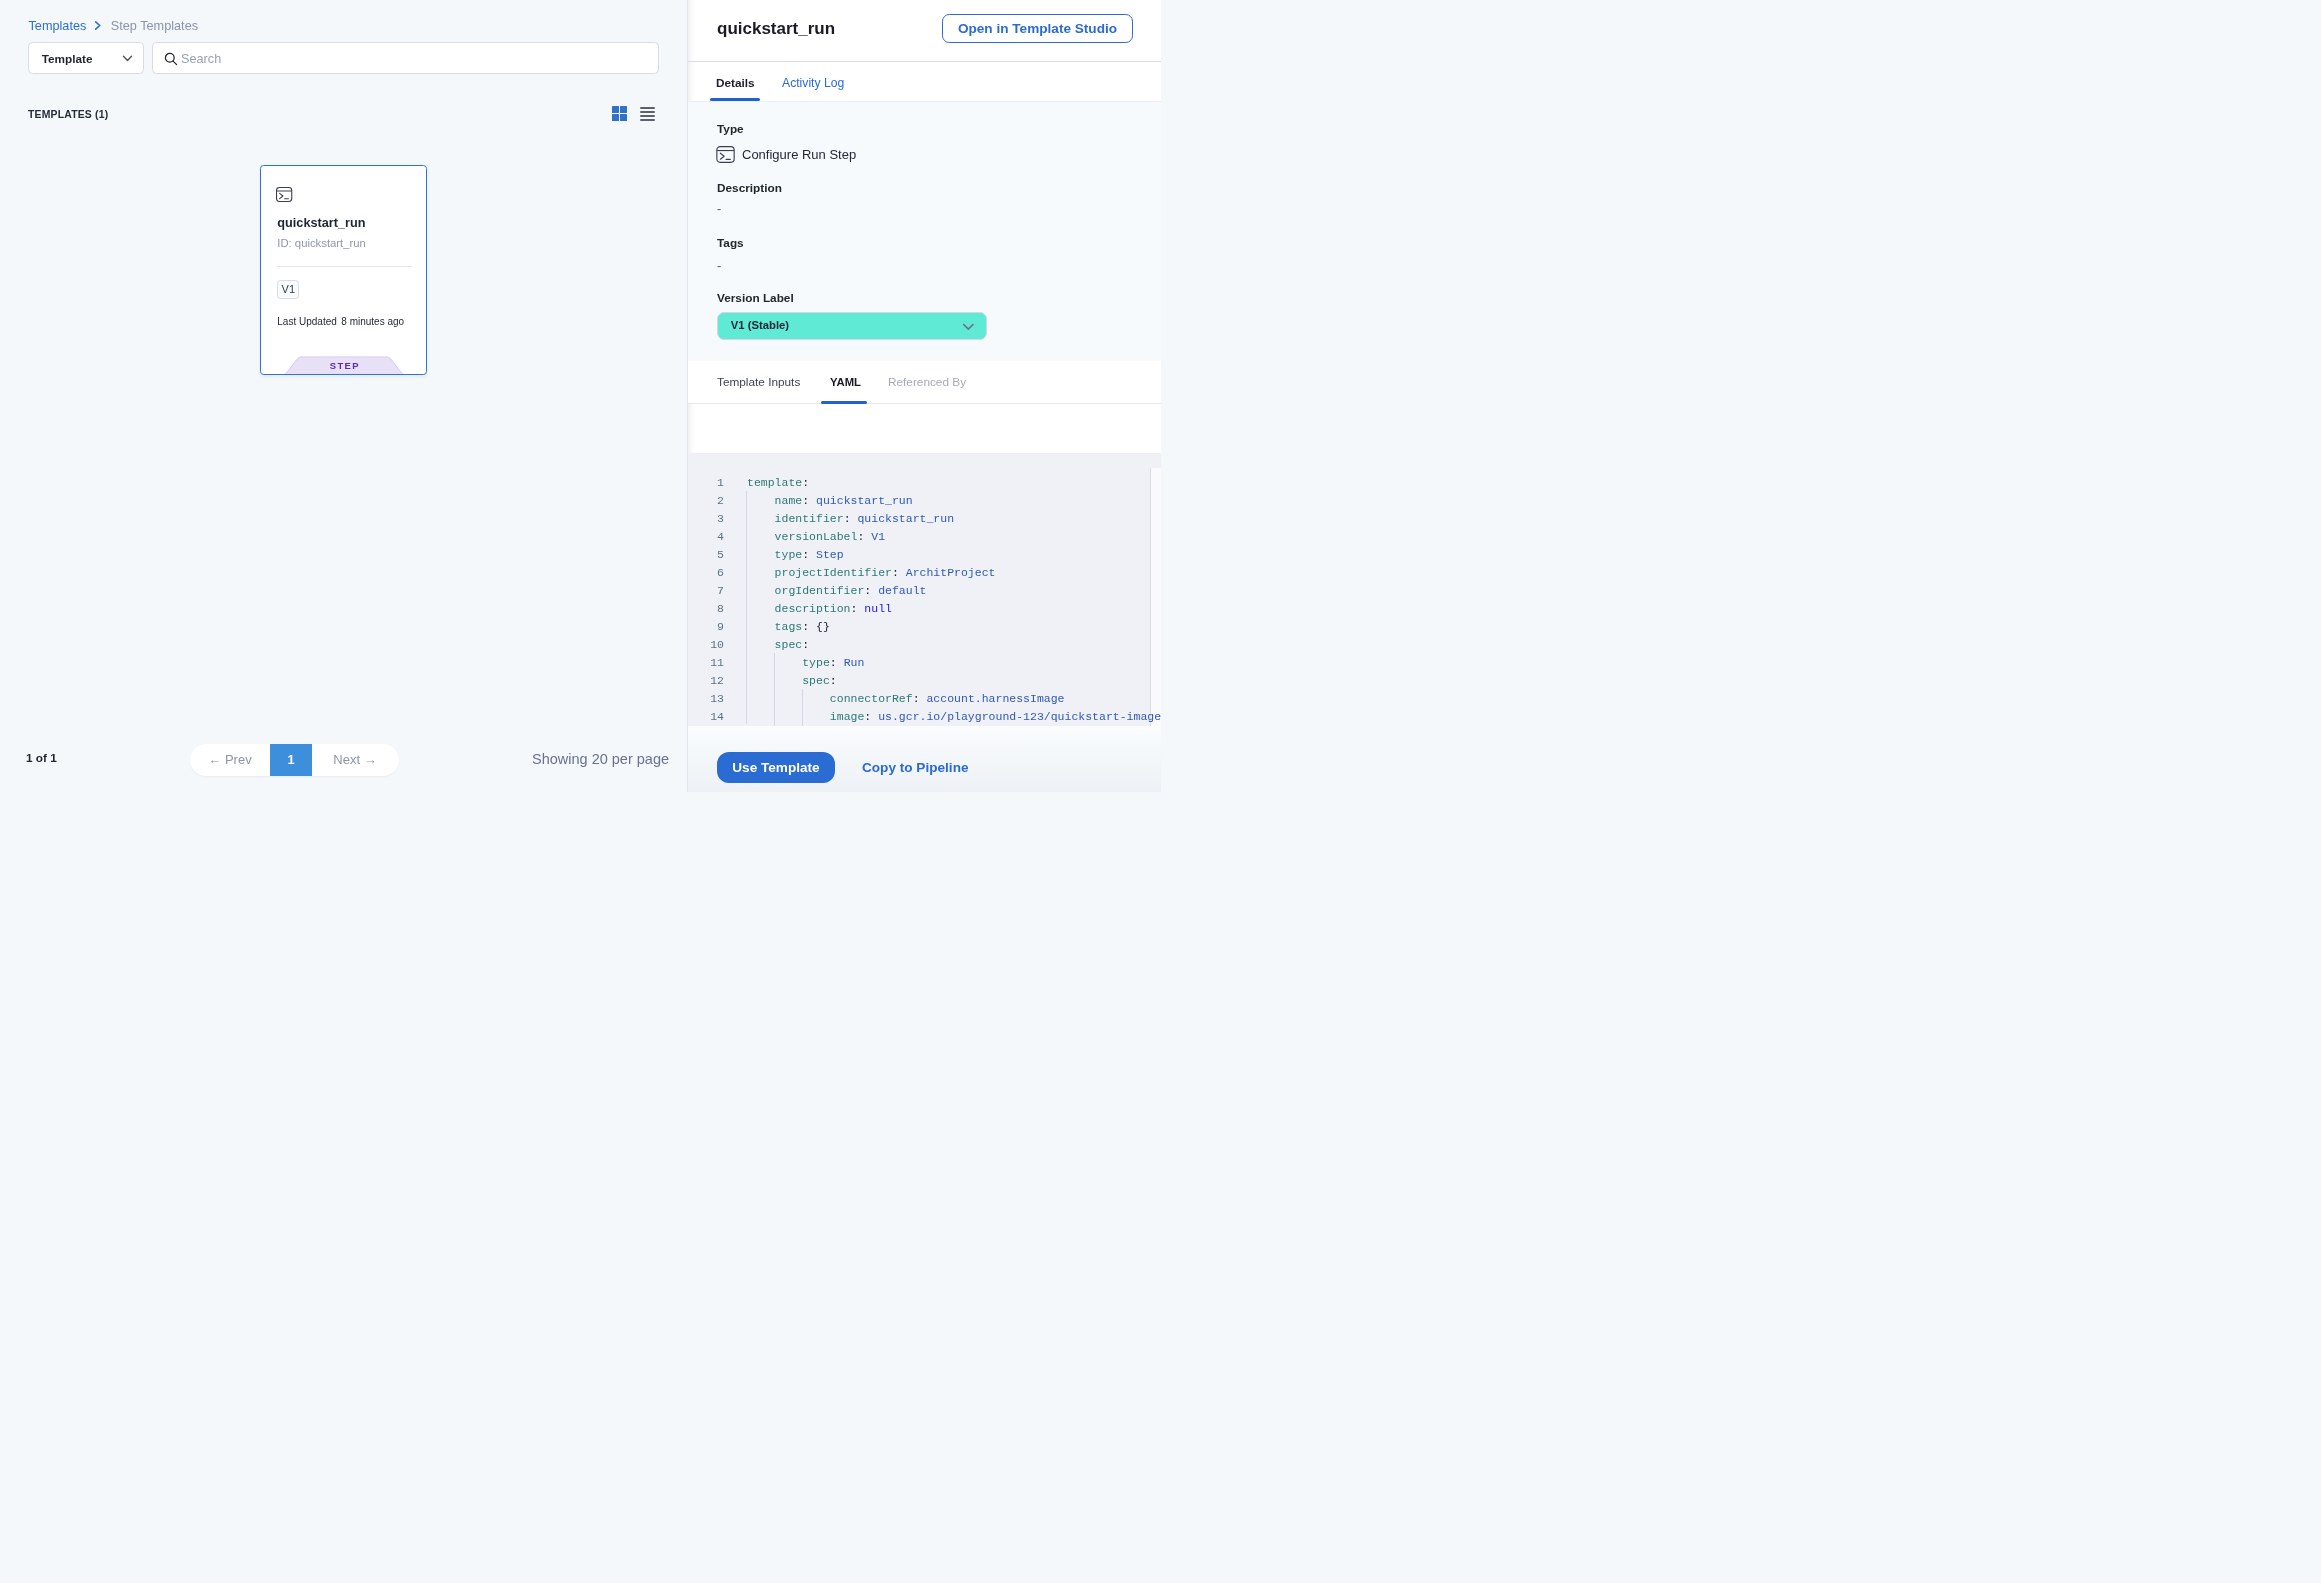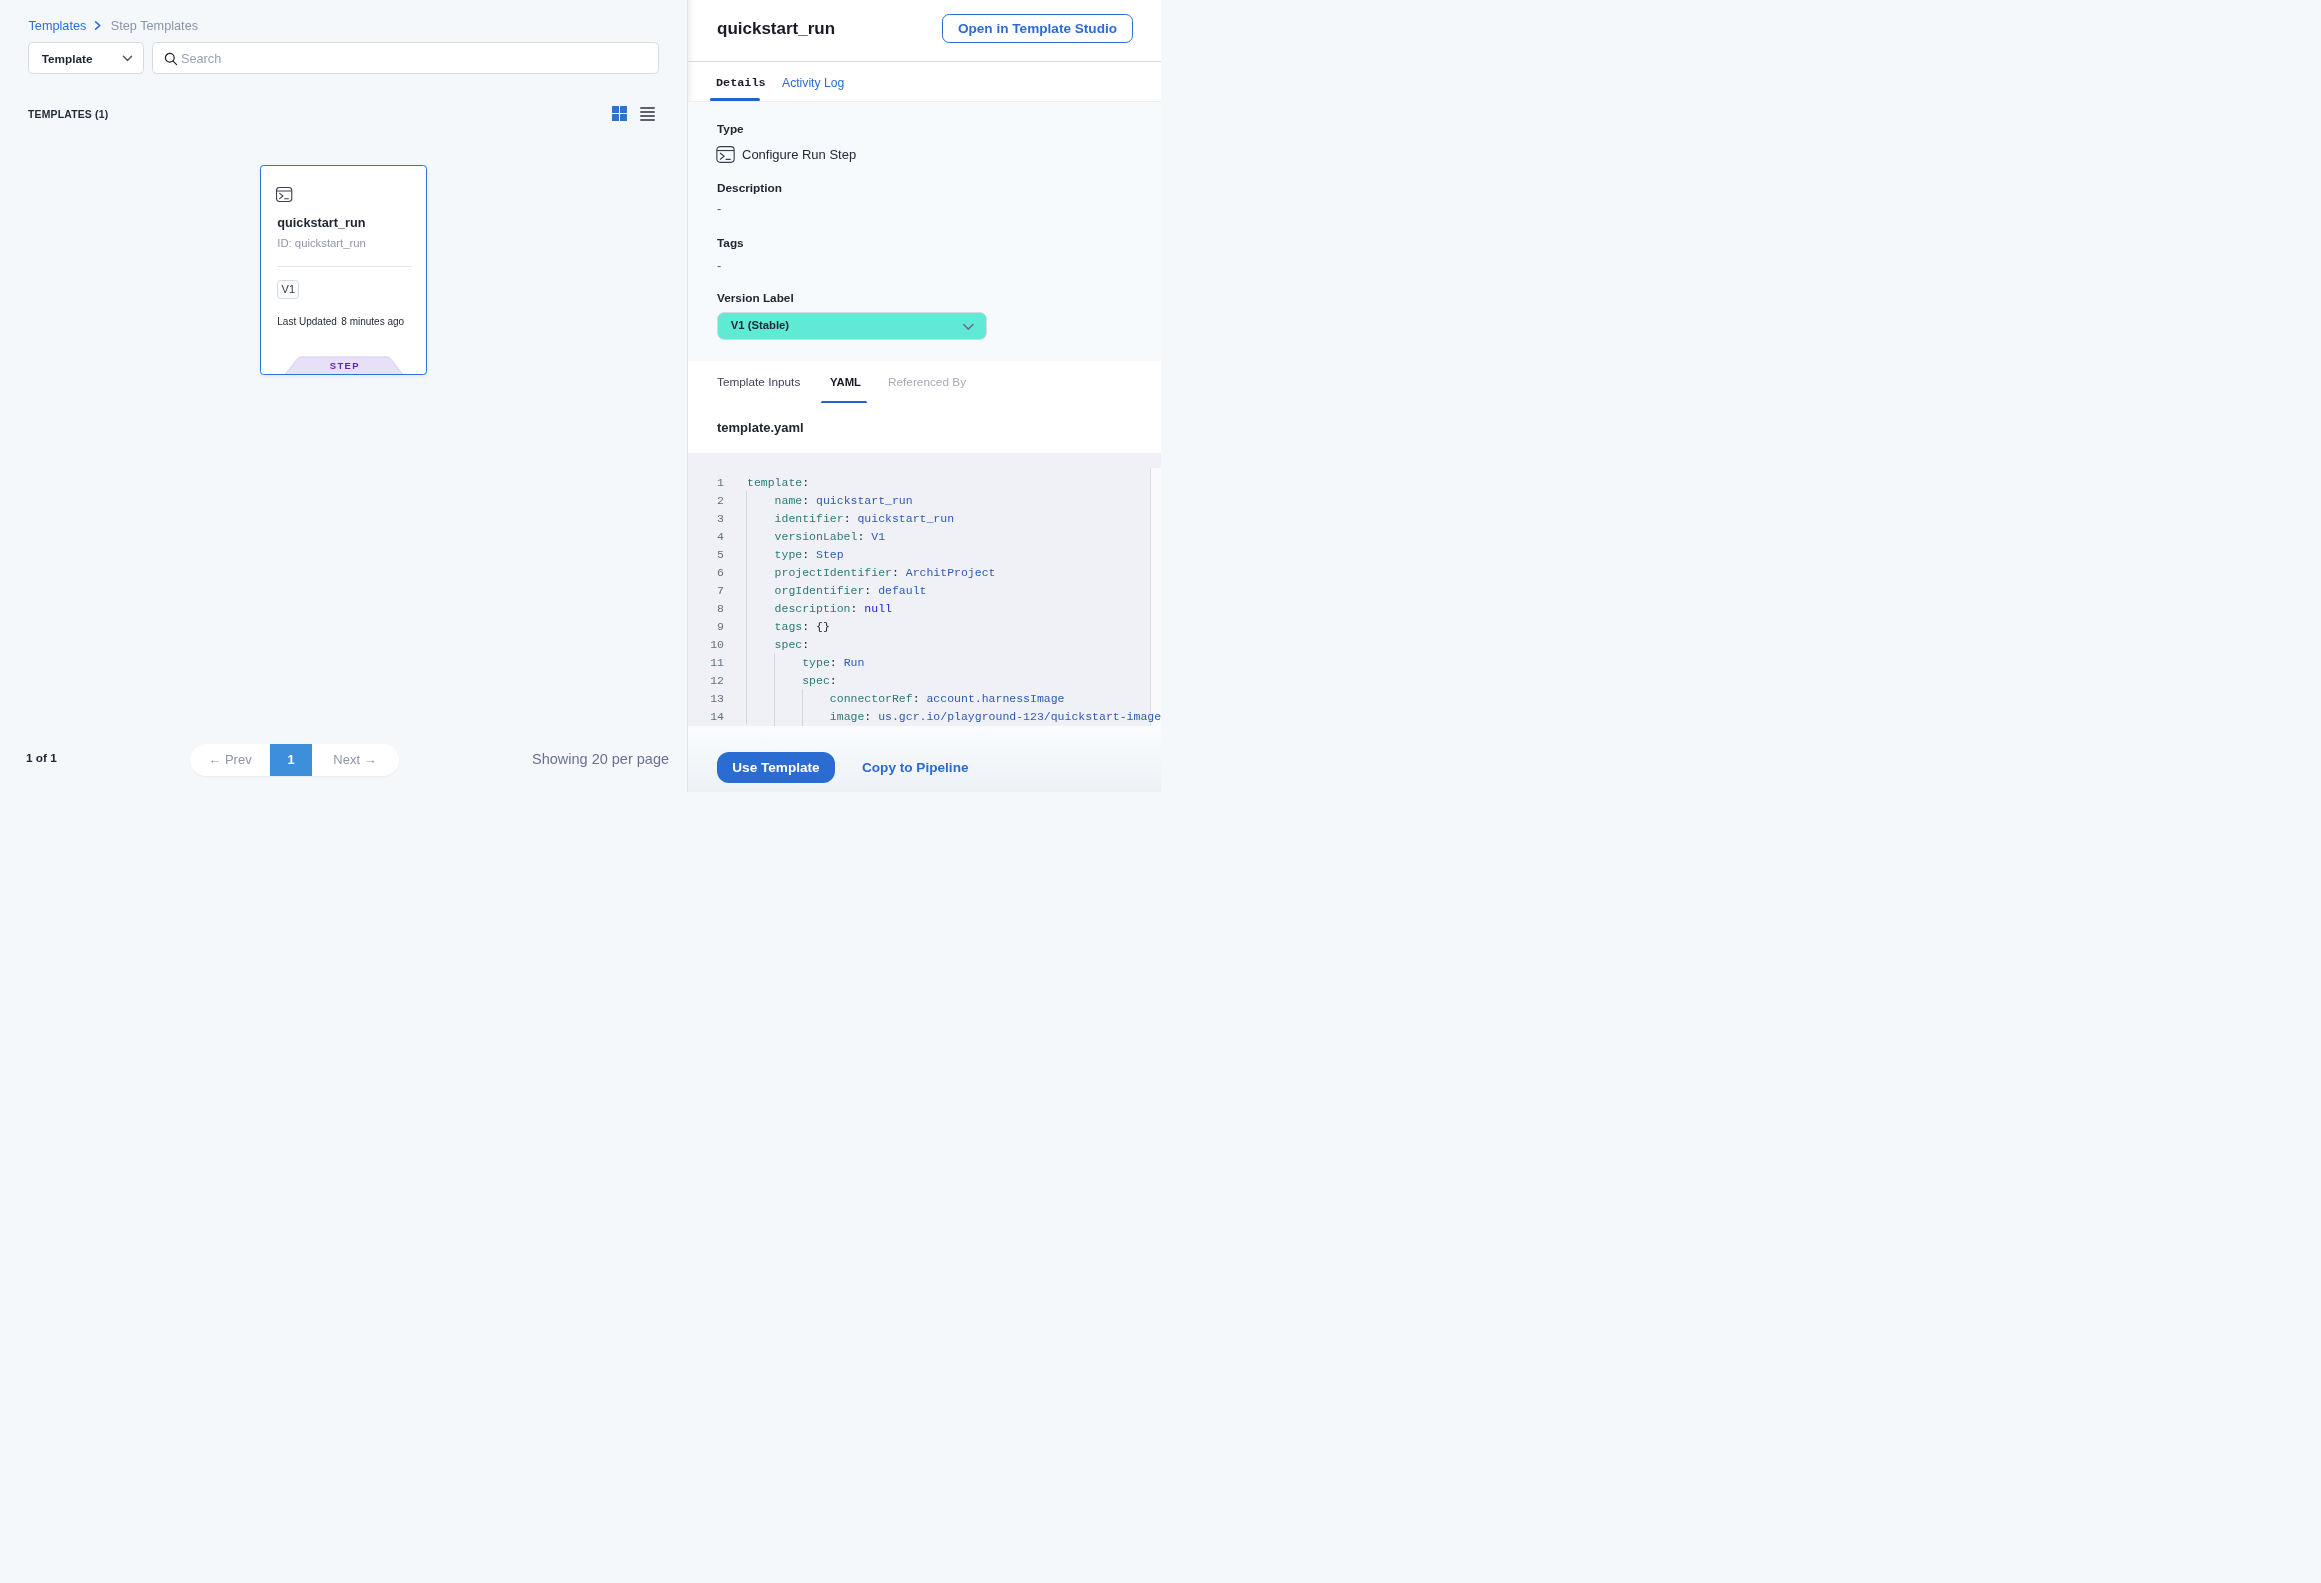--- a/index.html
+++ b/index.html
@@ -57,21 +57,21 @@
   .showing { position:absolute; left:532px; top:751px; font-size:14.5px; color:#6a7190; }
 
   
   .drawer { position:absolute; left:687px; top:0; width:474px; height:792px; background:#fff;
     border-left:0.9px solid #e4e4ee; box-shadow:inset 9px 0 9px -9px rgba(96,97,112,.18); }
   .drawer .hd-title { position:absolute; left:29px; top:19.4px; font-size:17px; font-weight:700; color:#1b1b28; }
   .btn-open { position:absolute; right:28px; top:14px; width:191px; height:29px; border:0.9px solid #2e6bd2;
     border-radius:7.2px; color:#2c6bd4; font-size:13.6px; font-weight:700; text-align:center; line-height:27px; background:#fff; }
   .hd-div { position:absolute; left:0; right:0; top:61px; height:0.9px; background:#dcdae8; }
 
-  .tab1-details { position:absolute; left:28px; top:76px; font-size:11.8px; font-weight:700; color:#1d1d2c;font-family:Liberation Mono, monospace; }
+  .tab1-details { position:absolute; left:28px; top:76px; font-size:11.8px; font-weight:700; color:#1d1d2c; }
   .tab1-activity { position:absolute; left:94px; top:76px; font-size:12.2px; color:#2c6bd4; }
   .tab1-underline { position:absolute; left:22px; top:98px; width:50px; height:3.2px; background:#2262cc; border-radius:1.8px; }
 
   .bluesec { position:absolute; left:0; right:0; top:101px; height:260px; background:#f6fafd; border-top:0.9px solid #eceff5; }
   .bluesec .lab { position:absolute; left:29px; font-size:11.8px; font-weight:700; color:#22272f; }
   .bluesec .val { position:absolute; left:29px; font-size:12.7px; color:#515a6e; }
   .ty-icon { position:absolute; left:28px; top:44px; }
   .ty-text { position:absolute; left:54px; top:45px; font-size:13px; color:#24283a; }
   .vsel { position:absolute; left:29px; top:210px; width:270px; height:28px; background:#5eead4;
     border:0.9px solid #d6d6e4; border-radius:7.2px; }
@@ -193,23 +193,20 @@
           <path d="M1.8 1.6 L7 6.8 L12.2 1.6" fill="none" stroke="#6c7086" stroke-width="1.7" stroke-linecap="round" stroke-linejoin="round"></path>
         </svg>
       </div>
     </div>
 
     <div class="tabs2">
       <span class="ti">Template Inputs</span>
       <span class="ya">YAML</span>
       <span class="rb">Referenced By</span>
       <div class="ul"></div>
-    </div>
-    <div class="yamlband">
-      <div class="t">template.yaml</div>
     </div>
 
     <div class="code">
       <div class="guide" style="left:58px; top:38px; height:233px;"></div>
       <div class="guide" style="left:86px; top:200px; height:73px;"></div>
       <div class="guide" style="left:114px; top:236px; height:37px;"></div>
       <div class="minimap"></div>
       <pre class="lns"> 1
  2
  3

